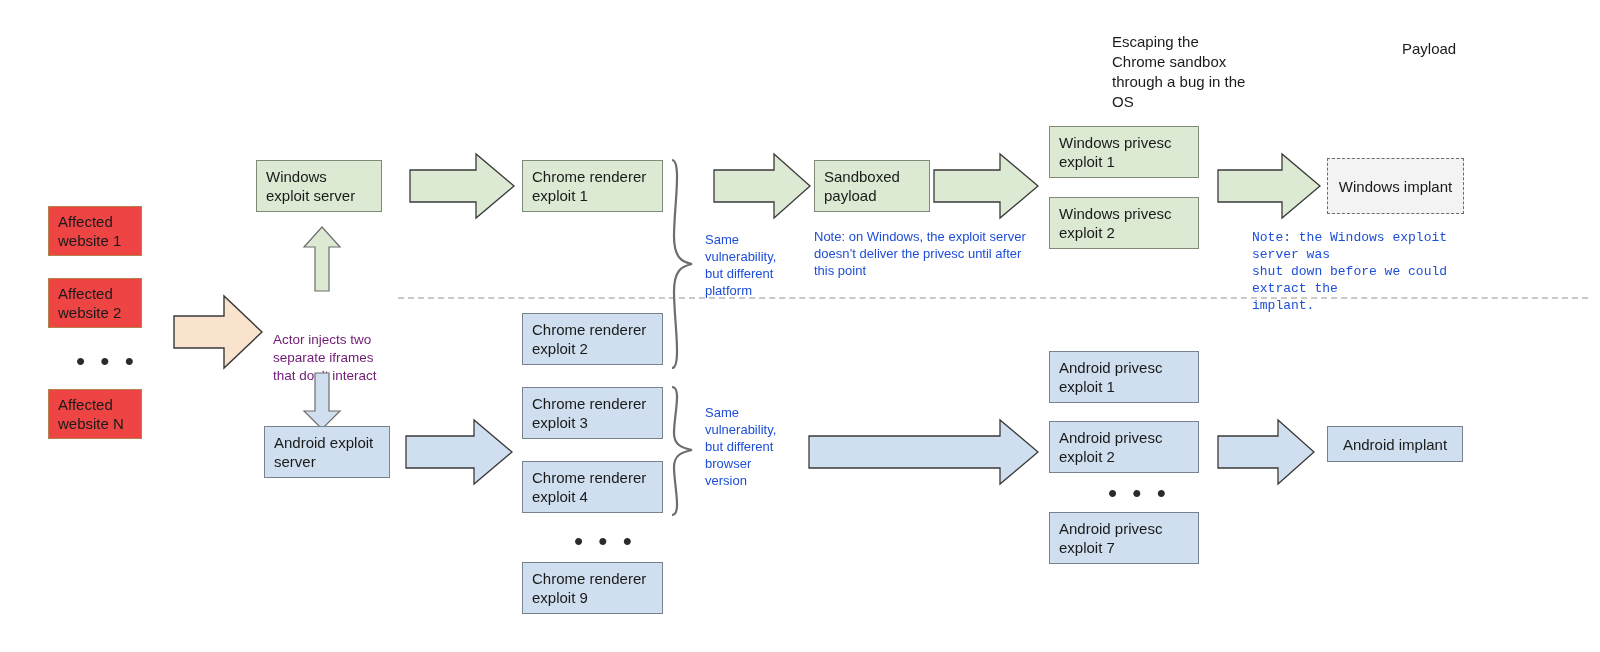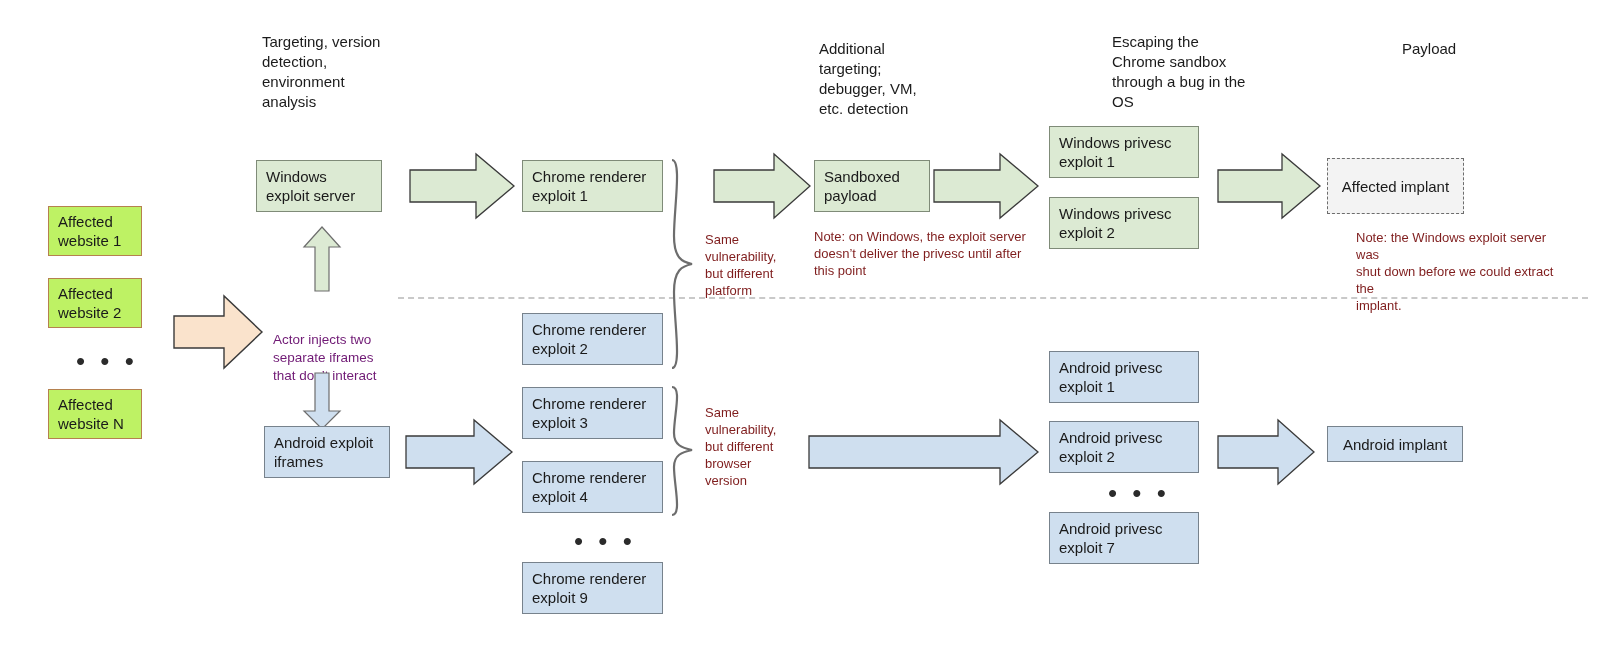--- a/index.html
+++ b/index.html
@@ -40,34 +40,34 @@
   }
   .node.green {
     background: #dcead3;
     border: 1px solid #7f8b78;
   }
   .node.blue {
     background: #cfdfef;
     border: 1px solid #77828c;
   }
   .node.orange {
-    background: #bef264;
+    background: #ef4444;
     border: 1px solid #b5814f;
   }
   .node.dashed-gray {
     background: #f3f3f3;
     border: 1px dashed #6d6d6d;
     justify-content: center;
   }
 
   
   .note {
     font-size: 13px;
     line-height: 17px;
-    color: #7f1d1d;
+    color: #1d4ed8;
     white-space: pre-line;
   }
   .caption {
     font-size: 13.5px;
     line-height: 18px;
     color: #701a75;
     white-space: pre-line;
     margin-top: 23px;
   }
 
@@ -86,30 +86,22 @@
     height: 0;
   }
 
   svg { display: block; overflow: visible; }
 </style>
 </head>
 <body>
 
 <div id="canvas">
 
-  <div class="abs col-head" style="left:262px; top:32px; width:160px;">Targeting, version
-detection,
-environment
-analysis</div>
-
-
-  <div class="abs col-head" style="left:819px; top:39px; width:180px;">Additional
-targeting;
-debugger, VM,
-etc. detection</div>
+
+
 
   <div class="abs col-head" style="left:1064px; top:32px; width:205px;margin-left:48px;">Escaping the
 Chrome sandbox
 through a bug in the
 OS</div>
 
   <div class="abs col-head" style="left:1402px; top:39px; width:120px;">Payload</div>
 
   <div class="abs divider" style="left:398px; top:297px; width:1190px;"></div>
 
@@ -143,21 +135,21 @@
   <div class="abs" style="left:302px; top:371px;">
     <svg width="40" height="60" viewBox="0 0 40 60">
       <polygon points="13,2 13,40 2,40 20,58 38,40 27,40 27,2" fill="#cfdfef" stroke="#6d6d6d" stroke-width="1.2"></polygon>
     </svg>
   </div>
 
   <div class="abs node green" style="left:256px; top:160px; width:126px; height:52px;">Windows
 exploit server</div>
 
   <div class="abs node blue" style="left:264px; top:426px; width:126px; height:52px;">Android exploit
-iframes</div>
+server</div>
 
   <div class="abs" style="left:408px; top:152px;">
     <svg width="108" height="68" viewBox="0 0 108 68">
       <polygon points="2,18 68,18 68,2 106,34 68,66 68,50 2,50" fill="#dcead3" stroke="#3a3a3a" stroke-width="1.3"></polygon>
     </svg>
   </div>
 
   <div class="abs" style="left:404px; top:418px;">
     <svg width="110" height="68" viewBox="0 0 110 68">
       <polygon points="2,18 70,18 70,2 108,34 70,66 70,50 2,50" fill="#cfdfef" stroke="#3a3a3a" stroke-width="1.3"></polygon>
@@ -251,21 +243,21 @@
       <polygon points="2,18 66,18 66,2 104,34 66,66 66,50 2,50" fill="#dcead3" stroke="#3a3a3a" stroke-width="1.3"></polygon>
     </svg>
   </div>
 
   <div class="abs" style="left:1216px; top:418px;">
     <svg width="100" height="68" viewBox="0 0 100 68">
       <polygon points="2,18 62,18 62,2 98,34 62,66 62,50 2,50" fill="#cfdfef" stroke="#3a3a3a" stroke-width="1.3"></polygon>
     </svg>
   </div>
 
-  <div class="abs node dashed-gray" style="left:1327px; top:158px; width:137px; height:56px;">Affected implant</div>
-
-  <div class="abs note" style="left:1356px; top:229px; width:215px;">Note: the Windows exploit server was
+  <div class="abs node dashed-gray" style="left:1327px; top:158px; width:137px; height:56px;">Windows implant</div>
+
+  <div class="abs note" style="left:1252px; top:229px; width:215px;font-family:Liberation Mono, monospace;">Note: the Windows exploit server was
 shut down before we could extract the
 implant.</div>
 
   <div class="abs node blue" style="left:1327px; top:426px; width:136px; height:36px; justify-content:center;">Android implant</div>
 
 </div>
 
 </body></html>

